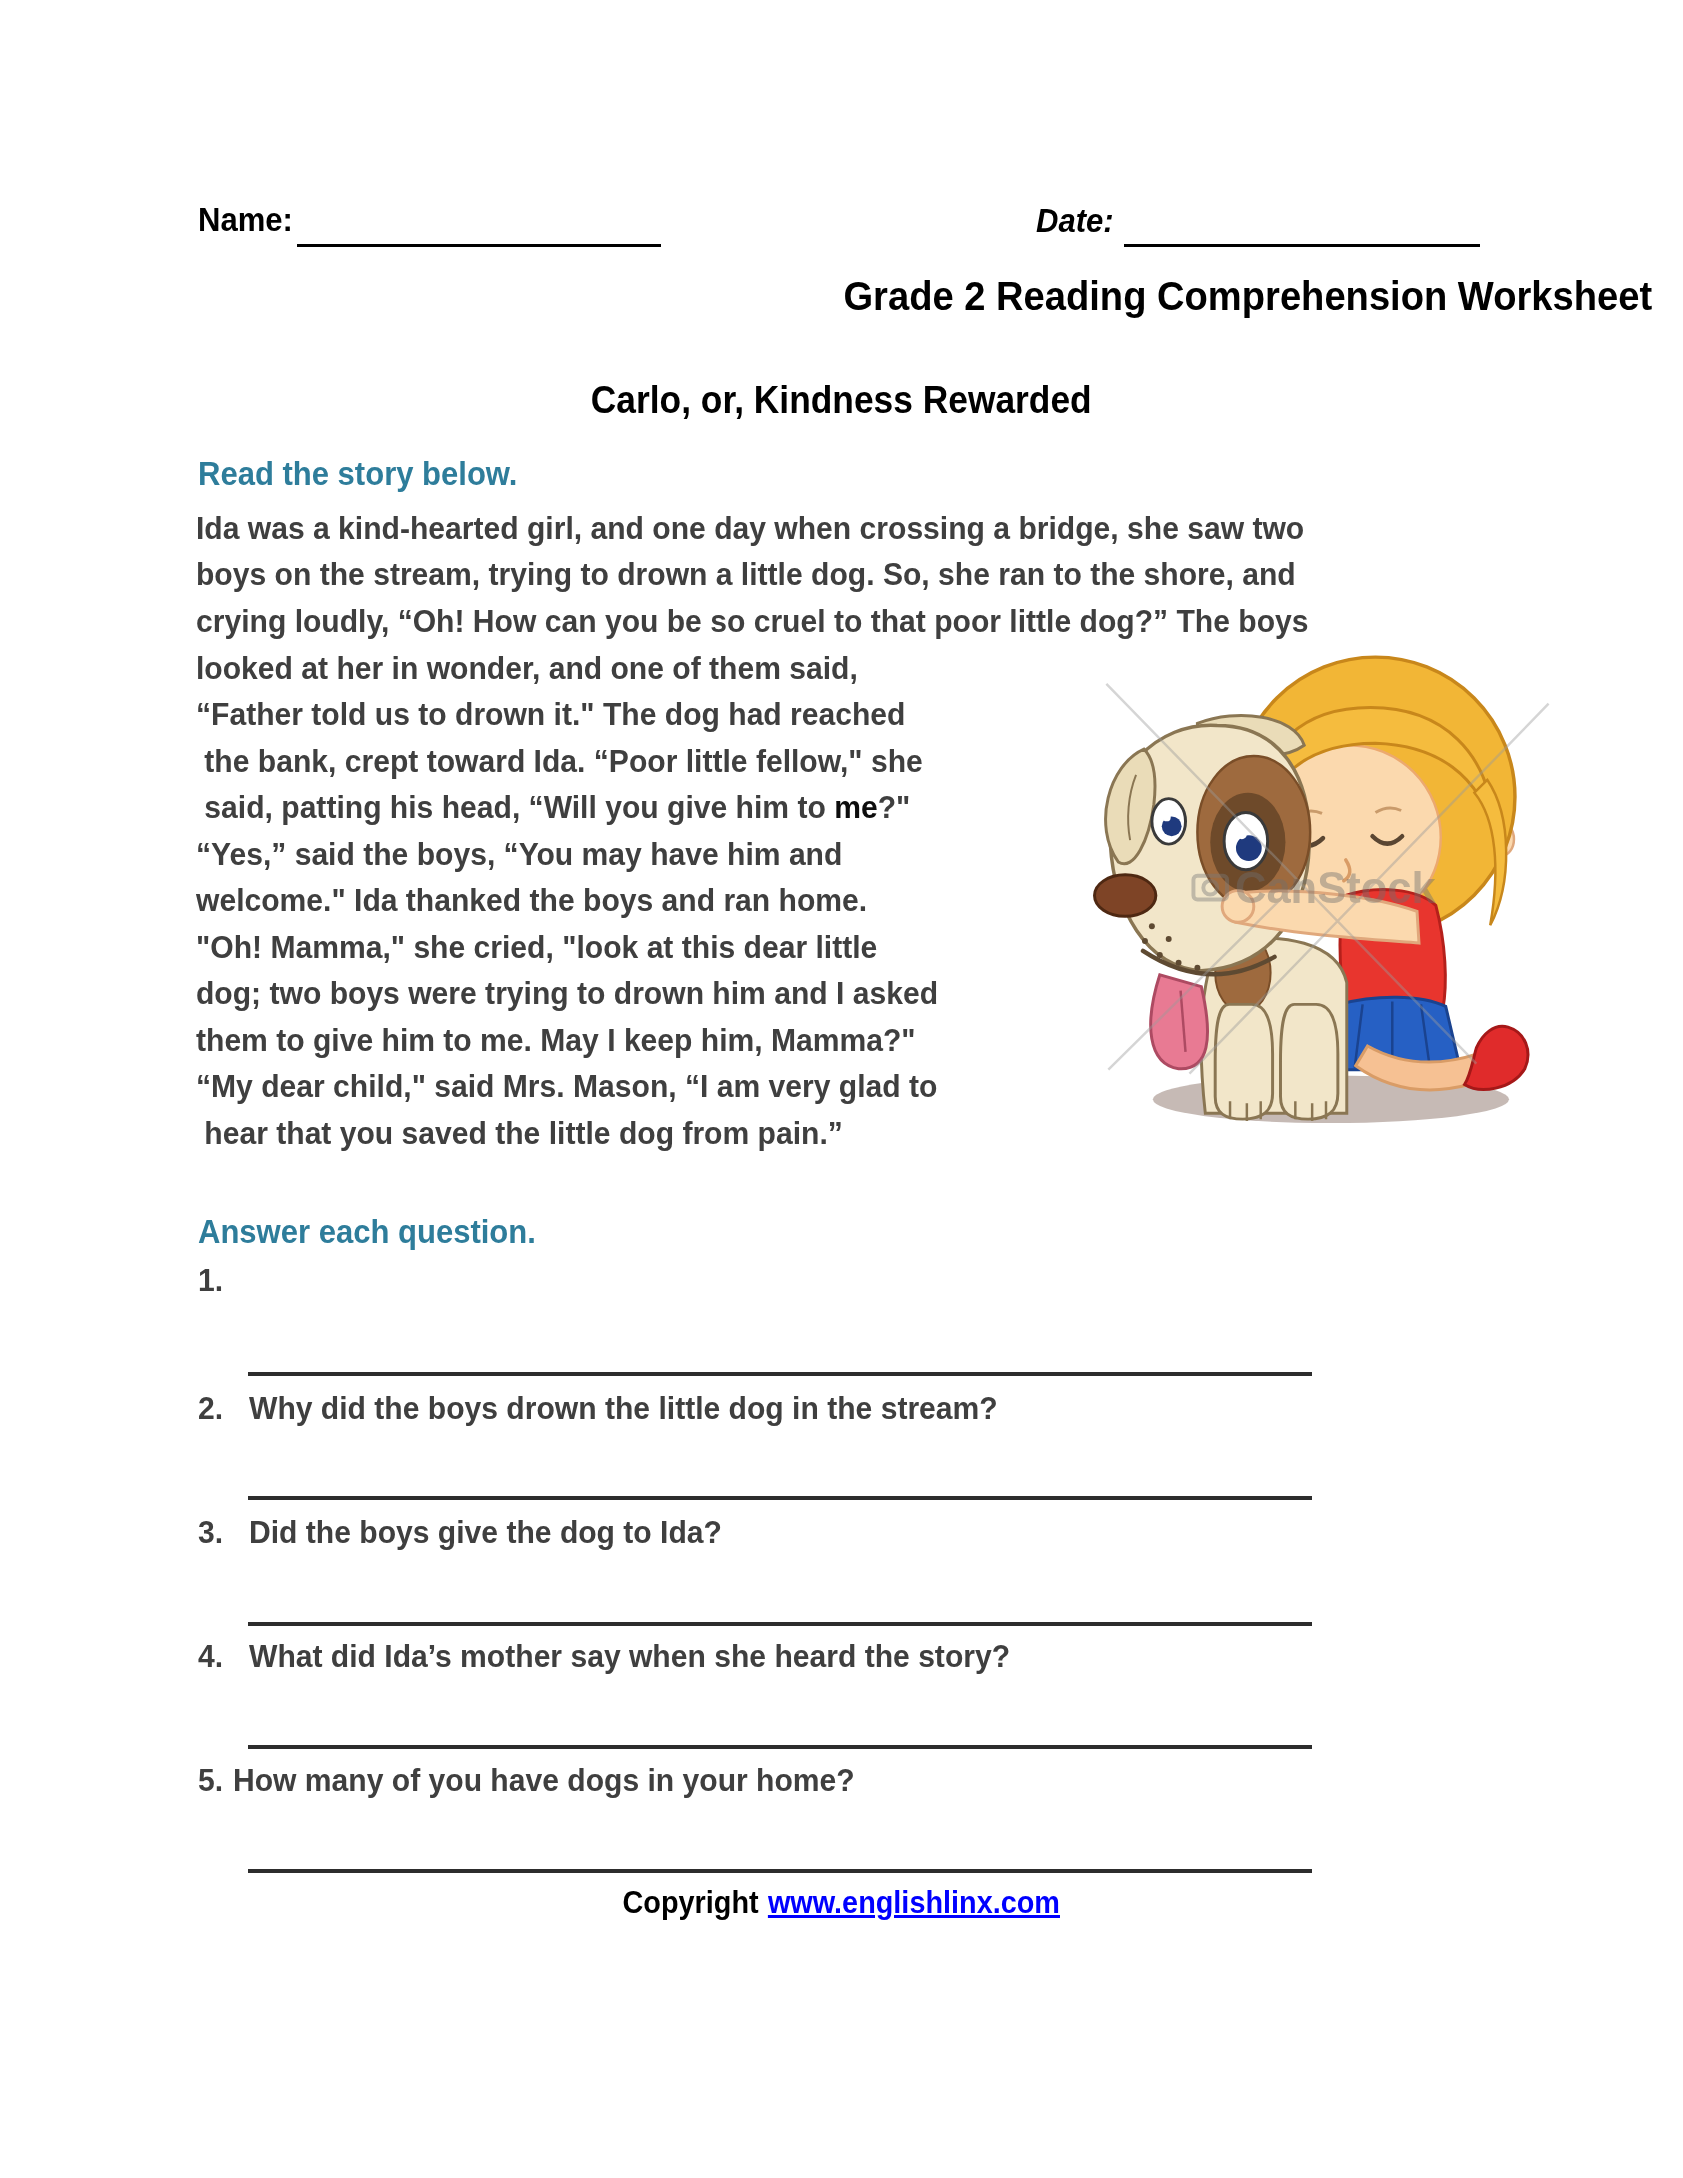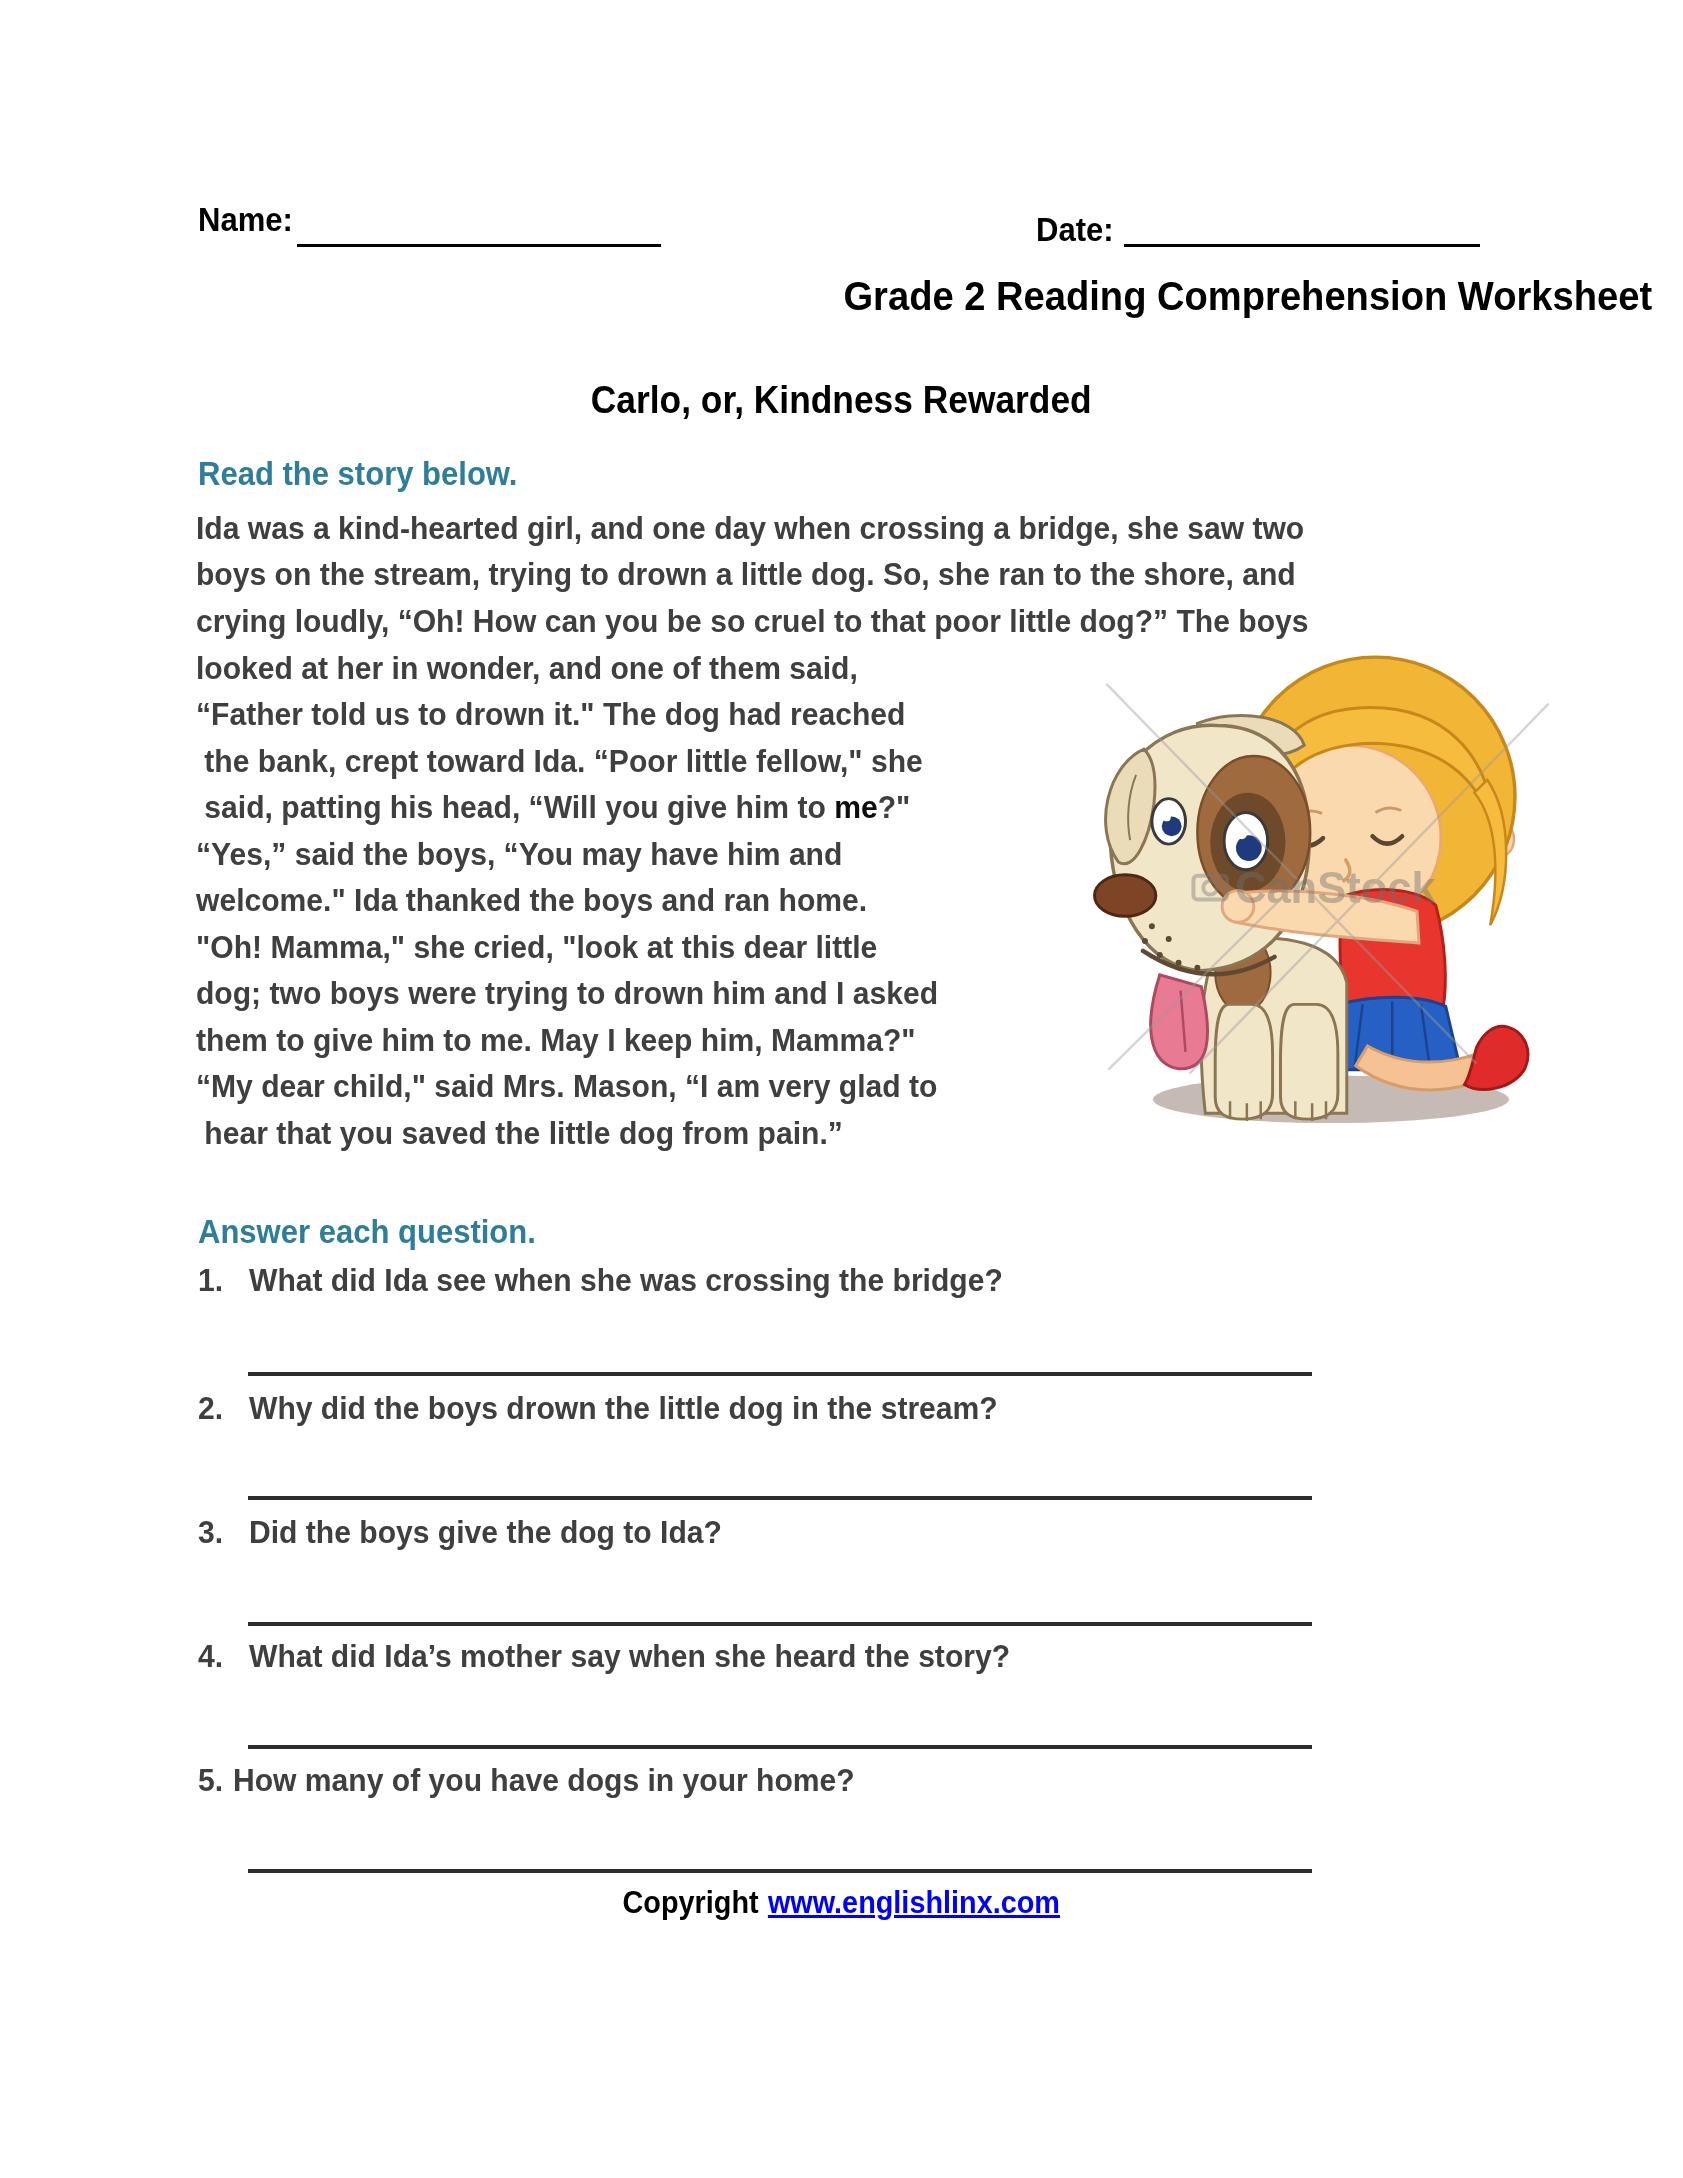--- a/index.html
+++ b/index.html
@@ -31,21 +31,21 @@
   .footer .lbl { margin-right:10px; }
   .link { color:#0000FF; text-decoration:underline; cursor:pointer; }
 </style>
 </head>
 <body>
 
 <div class="page">
 
   <div class="abs hdr-label" style="left:198px; top:201px;"><span class="cx">Name:</span></div>
   <div class="abs blank-line" style="left:297px; top:244px; width:364px;"></div>
-  <div class="abs hdr-label" style="left:1036px; top:211px;"><span class="cx">Date:</span></div>
+  <div class="abs hdr-label" style="left:1036px; top:202px;font-style:italic;"><span class="cx">Date:</span></div>
   <div class="abs blank-line" style="left:1124px; top:244px; width:356px;"></div>
 
   <div class="abs title"><span class="cxc">Grade 2 Reading Comprehension Worksheet</span></div>
   <div class="abs subtitle"><span class="cxc">Carlo, or, Kindness Rewarded</span></div>
 
   <div class="abs teal-heading" style="left:198px; top:455px;"><span class="cx">Read the story below.</span></div>
 
   <div class="abs story-line" style="top:505px;"><span class="cx">Ida was a kind-hearted girl, and one day when crossing a bridge, she saw two</span></div>
   <div class="abs story-line" style="top:551px;"><span class="cx">boys on the stream, trying to drown a little dog. So, she ran to the shore, and</span></div>
   <div class="abs story-line" style="top:598px;"><span class="cx">crying loudly, “Oh! How can you be so cruel to that poor little dog?” The boys</span></div>
@@ -142,21 +142,20 @@
           <circle cx="163" cy="244" r="7"></circle>
         </g>
         <text x="188" y="260" font-family="Liberation Sans, sans-serif" font-size="44" font-weight="bold" fill="#6f6f6f">CanStock</text>
       </g>
     </svg>
   </div>
 
   <div class="abs teal-heading" style="left:198px; top:1213px;"><span class="cx">Answer each question.</span></div>
 
   <div class="abs q-number" style="left:198px; top:1262px;"><span class="cx">1.</span></div>
-  <div class="abs q-text" style="left:249px; top:1262px;"><span class="cx">What did Ida see when she was crossing the bridge?</span></div>
   <div class="abs answer-line" style="top:1372px;"></div>
 
   <div class="abs q-number" style="left:198px; top:1390px;"><span class="cx">2.</span></div>
   <div class="abs q-text" style="left:249px; top:1390px;"><span class="cx">Why did the boys drown the little dog in the stream?</span></div>
   <div class="abs answer-line" style="top:1496px;"></div>
 
   <div class="abs q-number" style="left:198px; top:1514px;"><span class="cx">3.</span></div>
   <div class="abs q-text" style="left:249px; top:1514px;"><span class="cx">Did the boys give the dog to Ida?</span></div>
   <div class="abs answer-line" style="top:1622px;"></div>
 

